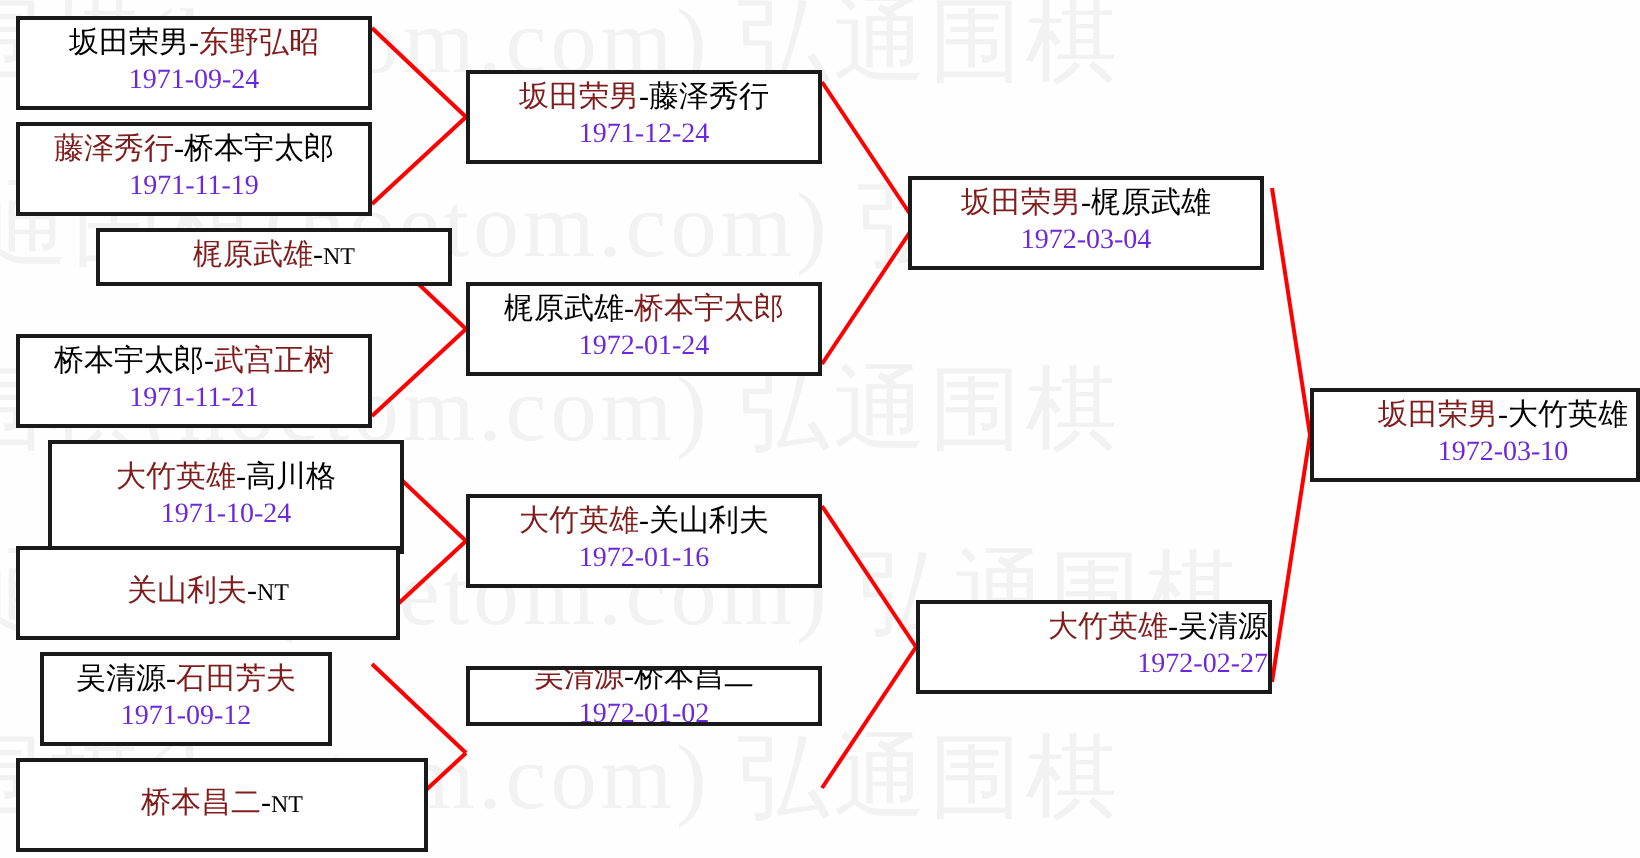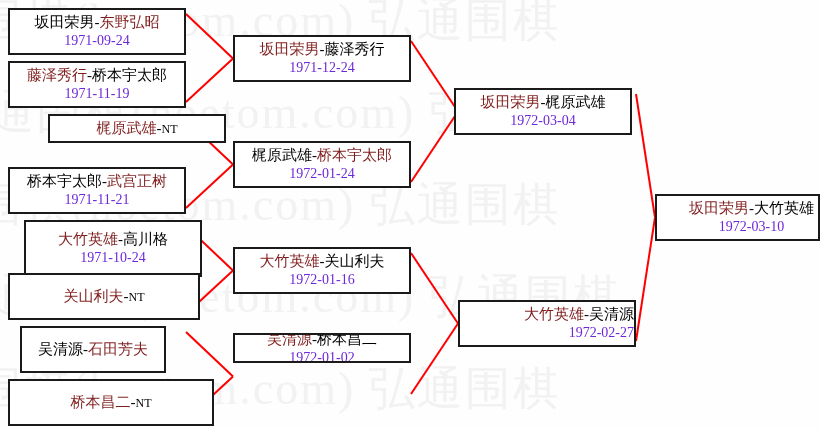--- a/index.html
+++ b/index.html
@@ -118,20 +118,21 @@
       </div>
       <div class="node" style="left: 24px; top: 220px; width: 178px; height: 57px; border-color: rgb(26, 26, 26);">
         <div class="pair"><span class="w">大竹英雄</span><span class="sep">-</span><span class="l">高川格</span></div>
         <div class="date">1971-10-24</div>
       </div>
       <div class="node empty-date" style="left: 8px; top: 273px; width: 192px; height: 47px; border-color: rgb(26, 26, 26);">
         <div class="pair"><span class="w">关山利夫</span><span class="sep">-</span><span class="l nt">NT</span></div>
       </div>
       <div class="node" style="left: 8px; top: 326px; width: 146px; height: 47px; border-color: rgb(26, 26, 26); margin-left: 12px;">
         <div class="pair"><span class="l">吴清源</span><span class="sep">-</span><span class="w">石田芳夫</span></div>
+        <div class="date">1971-09-12</div>
       </div>
       <div class="node empty-date" style="left: 8px; top: 379px; width: 206px; height: 47px; border-color: rgb(26, 26, 26);">
         <div class="pair"><span class="w">桥本昌二</span><span class="sep">-</span><span class="l nt">NT</span></div>
       </div>
       <div class="node" style="left: 233px; top: 35px; width: 178px; height: 47px; border-color: rgb(26, 26, 26);">
         <div class="pair"><span class="w">坂田荣男</span><span class="sep">-</span><span class="l">藤泽秀行</span></div>
         <div class="date">1971-12-24</div>
       </div>
       <div class="node" style="left: 233px; top: 141px; width: 178px; height: 47px; border-color: rgb(26, 26, 26);">
         <div class="pair"><span class="l">梶原武雄</span><span class="sep">-</span><span class="w">桥本宇太郎</span></div>

